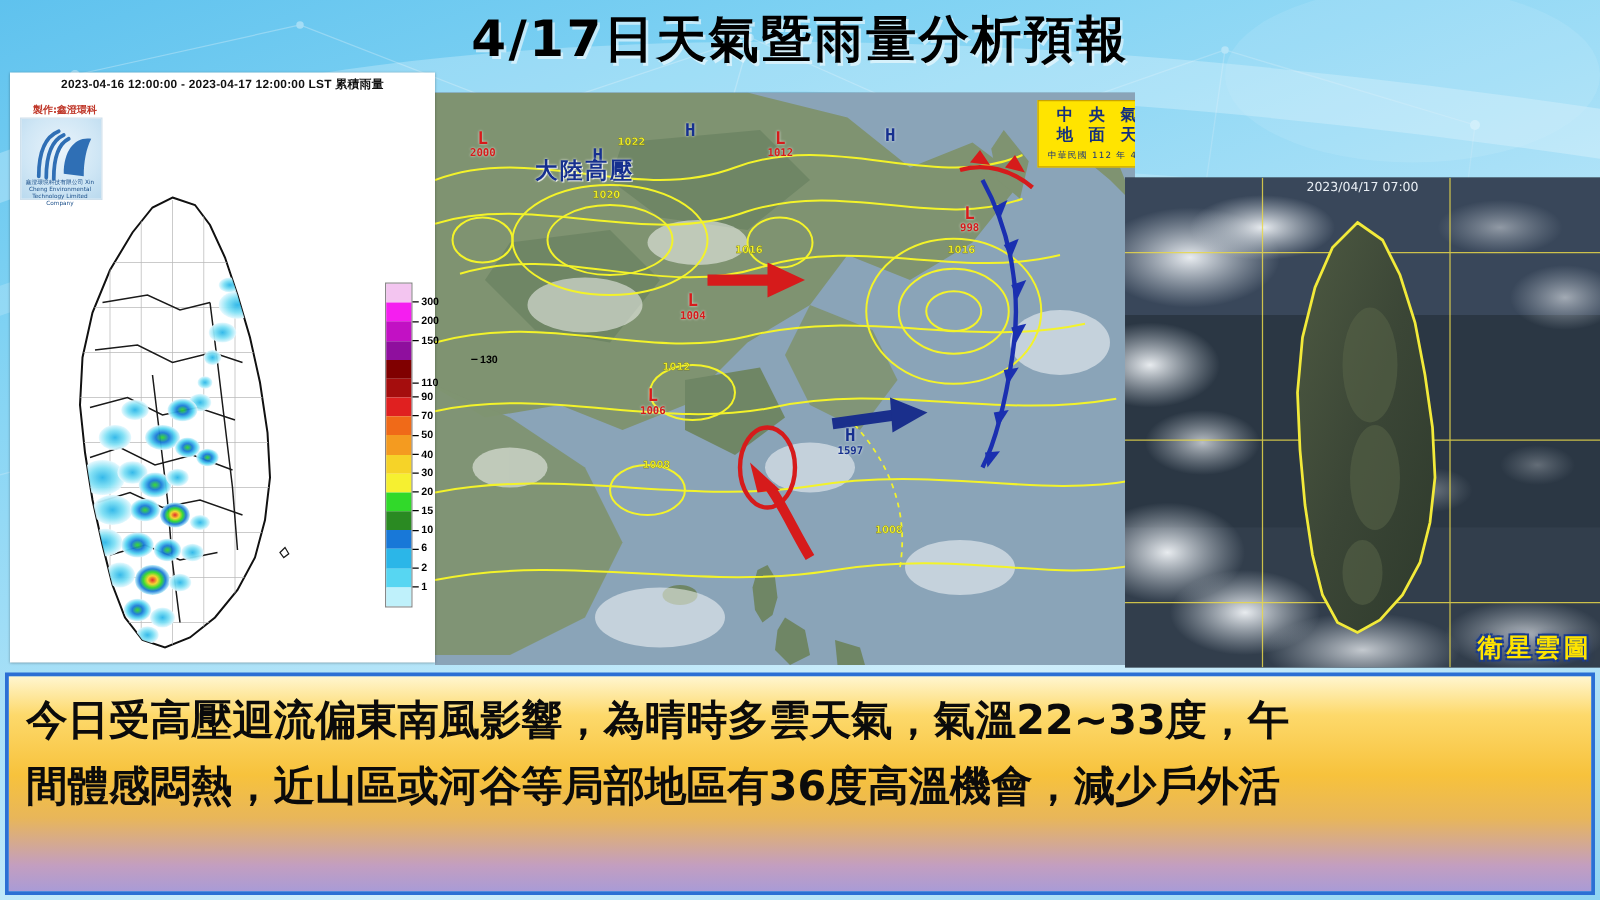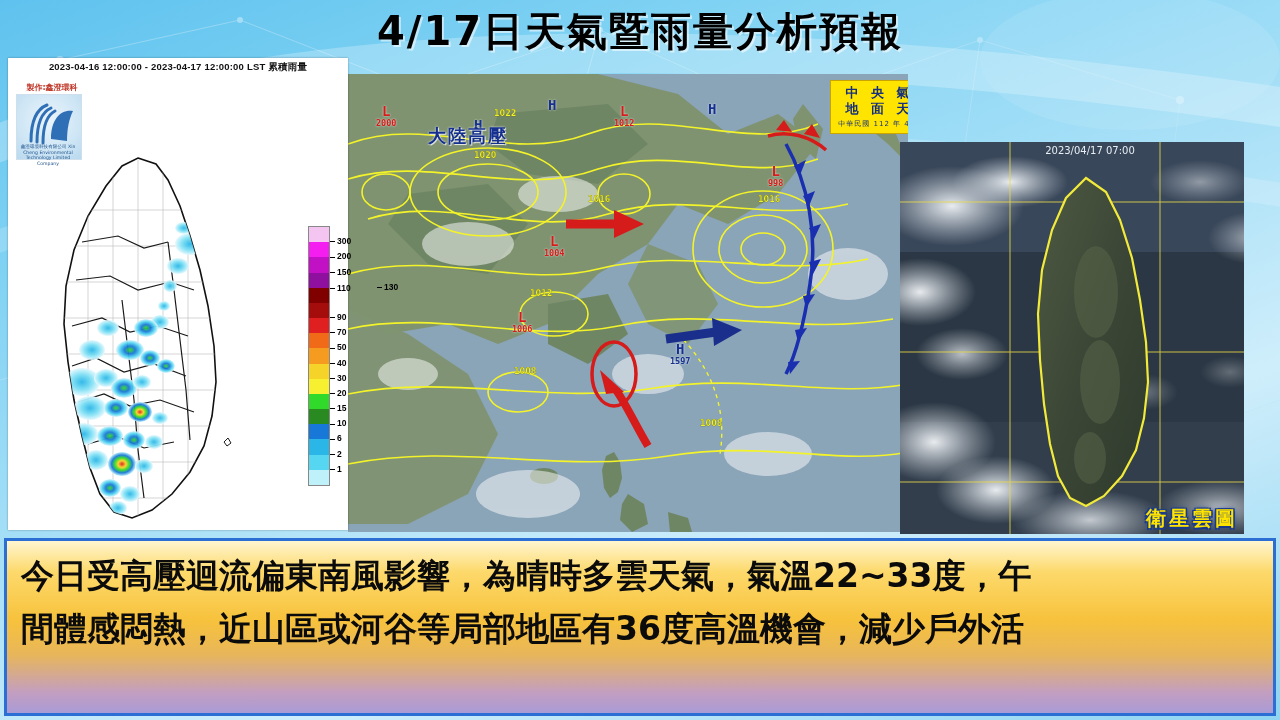--- a/index.html
+++ b/index.html
@@ -71,21 +71,21 @@
   .annot-high{left:80px;top:50px;font-size:18px;color:#16308f;letter-spacing:2px;
     text-shadow:0 0 2px #fff,1px 1px 0 rgba(255,255,255,.7);}
   .plabel{position:absolute;z-index:7;text-align:center;font-family:"DejaVu Sans Mono","DejaVu Sans",monospace;}
   .plabel b{display:block;font-size:14px;line-height:1;font-weight:bold;}
   .plabel span{display:block;font-size:8.5px;line-height:1.2;font-weight:bold;}
   .p-red{color:#d61b1b;text-shadow:0 0 2px rgba(255,255,255,.85);}
   .p-blue{color:#16308f;text-shadow:0 0 2px rgba(255,255,255,.85);}
 
   
   .sat{
-    position:absolute;left:900px;top:142px;width:344px;height:392px;z-index:22;overflow:hidden;
+    position:absolute;left:900px;top:142px;width:380px;height:392px;z-index:22;overflow:hidden;
     background:#2b3440;
   }
   .sat-time{
     position:absolute;left:0;top:3px;width:380px;text-align:center;z-index:5;
     font-size:10px;color:#e8eef4;font-family:"DejaVu Sans",sans-serif;
   }
   .sat-label{
     position:absolute;right:6px;bottom:2px;z-index:6;
     font-family:"DejaVu Sans",sans-serif;font-size:20px;font-weight:bold;color:#ffe400;
     letter-spacing:3px;
@@ -286,21 +286,21 @@
       <div class="cb-seg" style="height: 5.88235%; background: rgb(24, 120, 216);"></div>
       <div class="cb-seg" style="height: 5.88235%; background: rgb(43, 182, 232);"></div>
       <div class="cb-seg" style="height: 5.88235%; background: rgb(87, 214, 242);"></div>
       <div class="cb-seg" style="height: 5.88235%; background: rgb(191, 241, 251);"></div>
     </div>
   <div class="cb-ticks">
       <div class="cb-tick" style="top: 18.1765px;"><i></i>300</div>
       <div class="cb-tick" style="top: 33.3529px;"><i></i>200</div>
       <div class="cb-tick" style="top: 48.5294px;"><i></i>150</div>
       <div class="cb-tick" style="top: 63.7059px; margin-left: 47px;"><i></i>130</div>
-      <div class="cb-tick" style="top: 65px;"><i></i>110</div>
+      <div class="cb-tick" style="top: 83px;"><i></i>110</div>
       <div class="cb-tick" style="top: 94.0588px;"><i></i>90</div>
       <div class="cb-tick" style="top: 109.235px;"><i></i>70</div>
       <div class="cb-tick" style="top: 124.412px;"><i></i>50</div>
       <div class="cb-tick" style="top: 139.588px;"><i></i>40</div>
       <div class="cb-tick" style="top: 154.765px;"><i></i>30</div>
       <div class="cb-tick" style="top: 169.941px;"><i></i>20</div>
       <div class="cb-tick" style="top: 185.118px;"><i></i>15</div>
       <div class="cb-tick" style="top: 200.294px;"><i></i>10</div>
       <div class="cb-tick" style="top: 215.471px;"><i></i>6</div>
       <div class="cb-tick" style="top: 230.647px;"><i></i>2</div>

